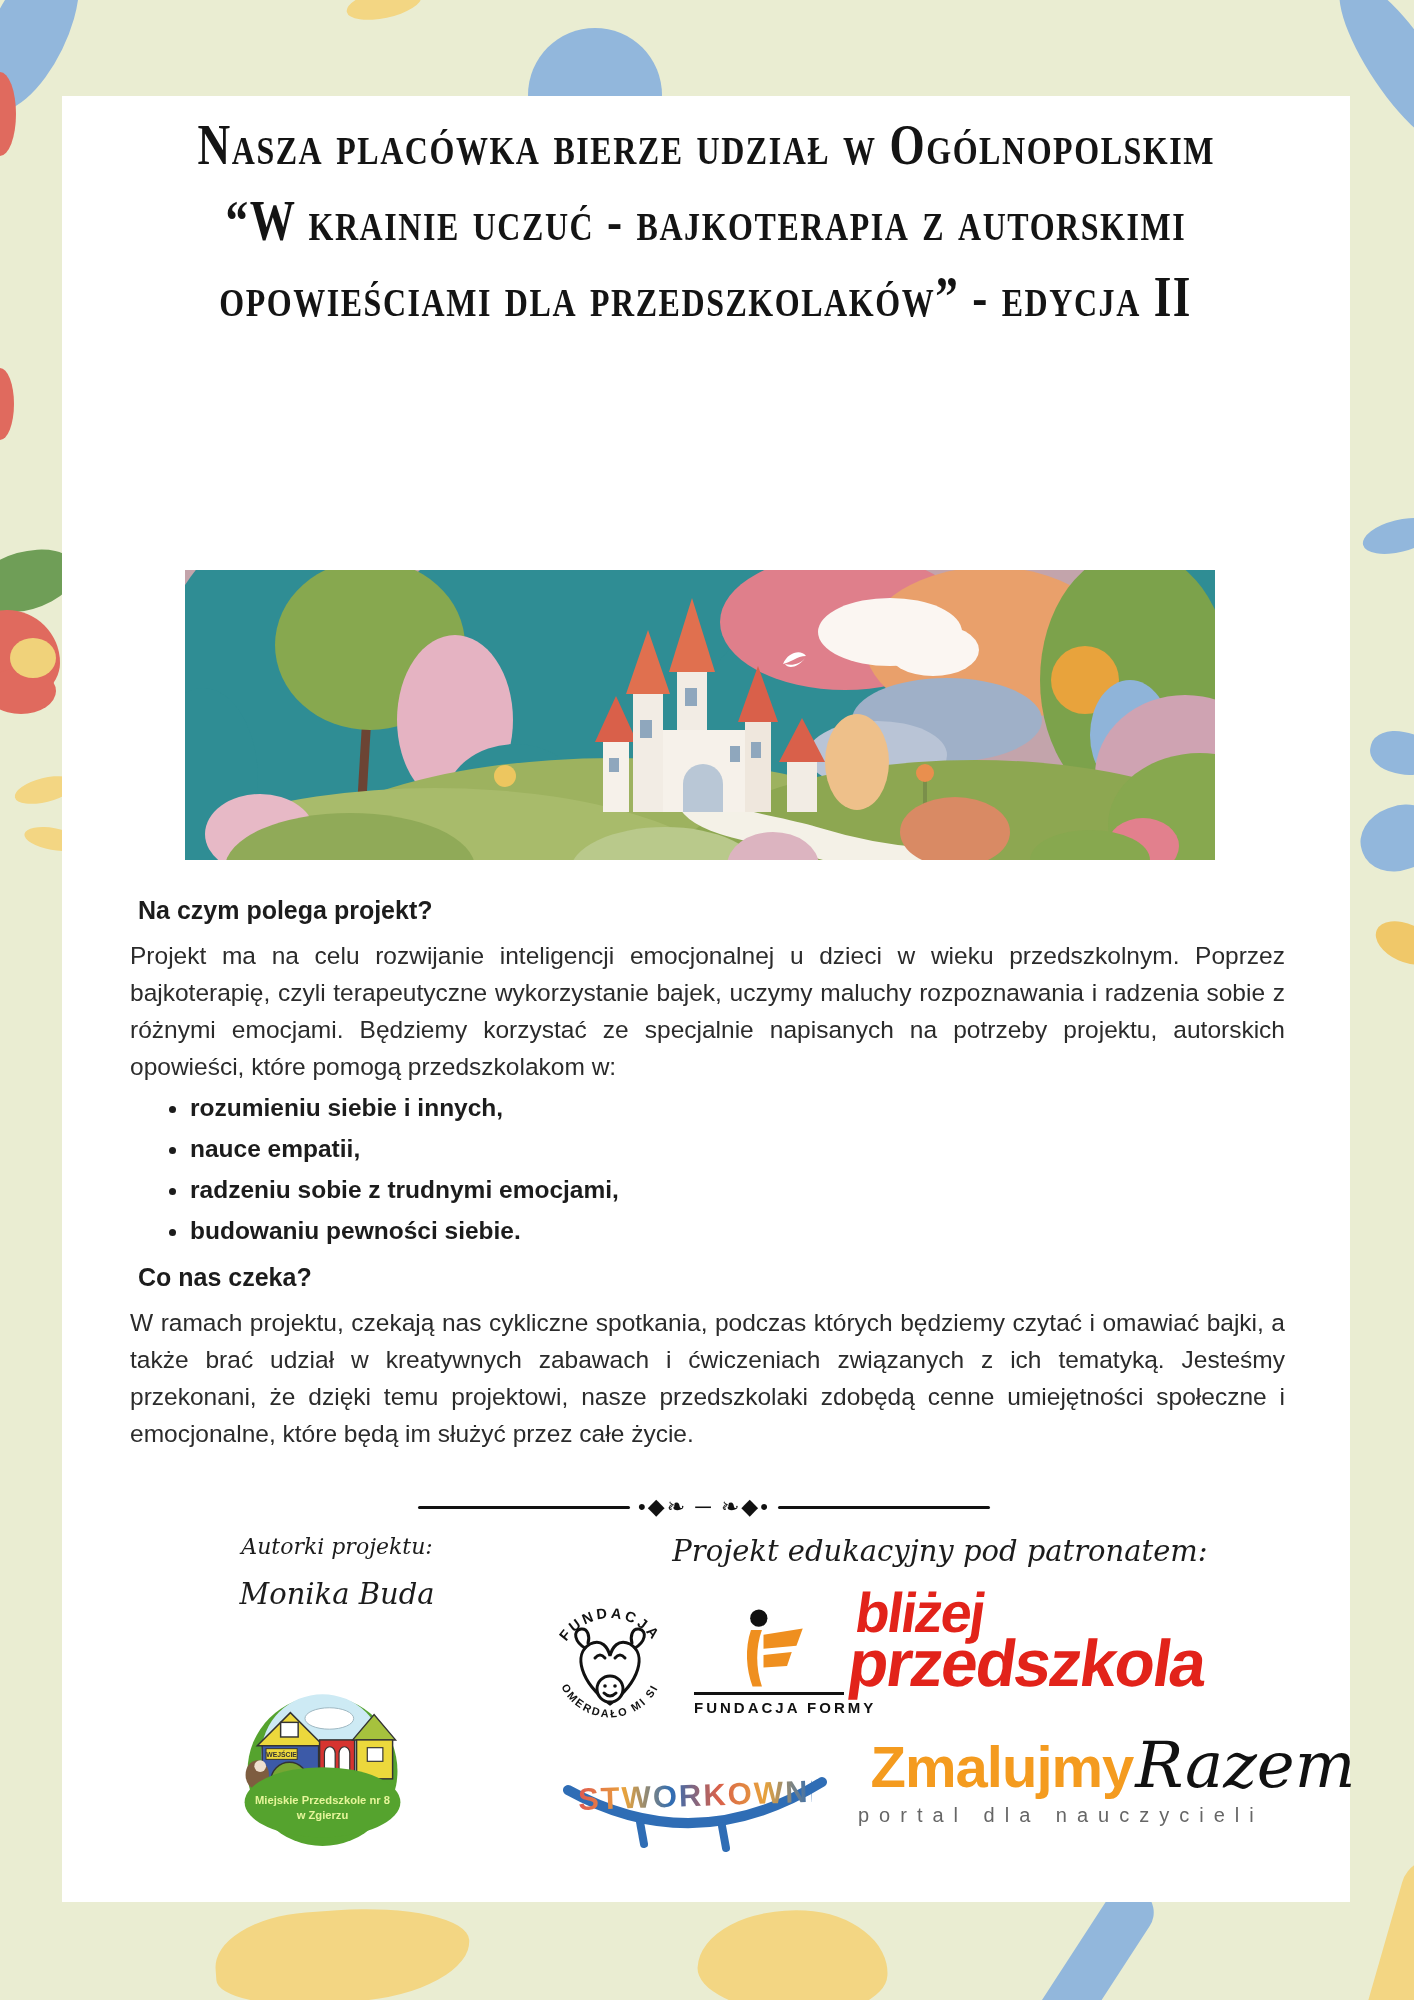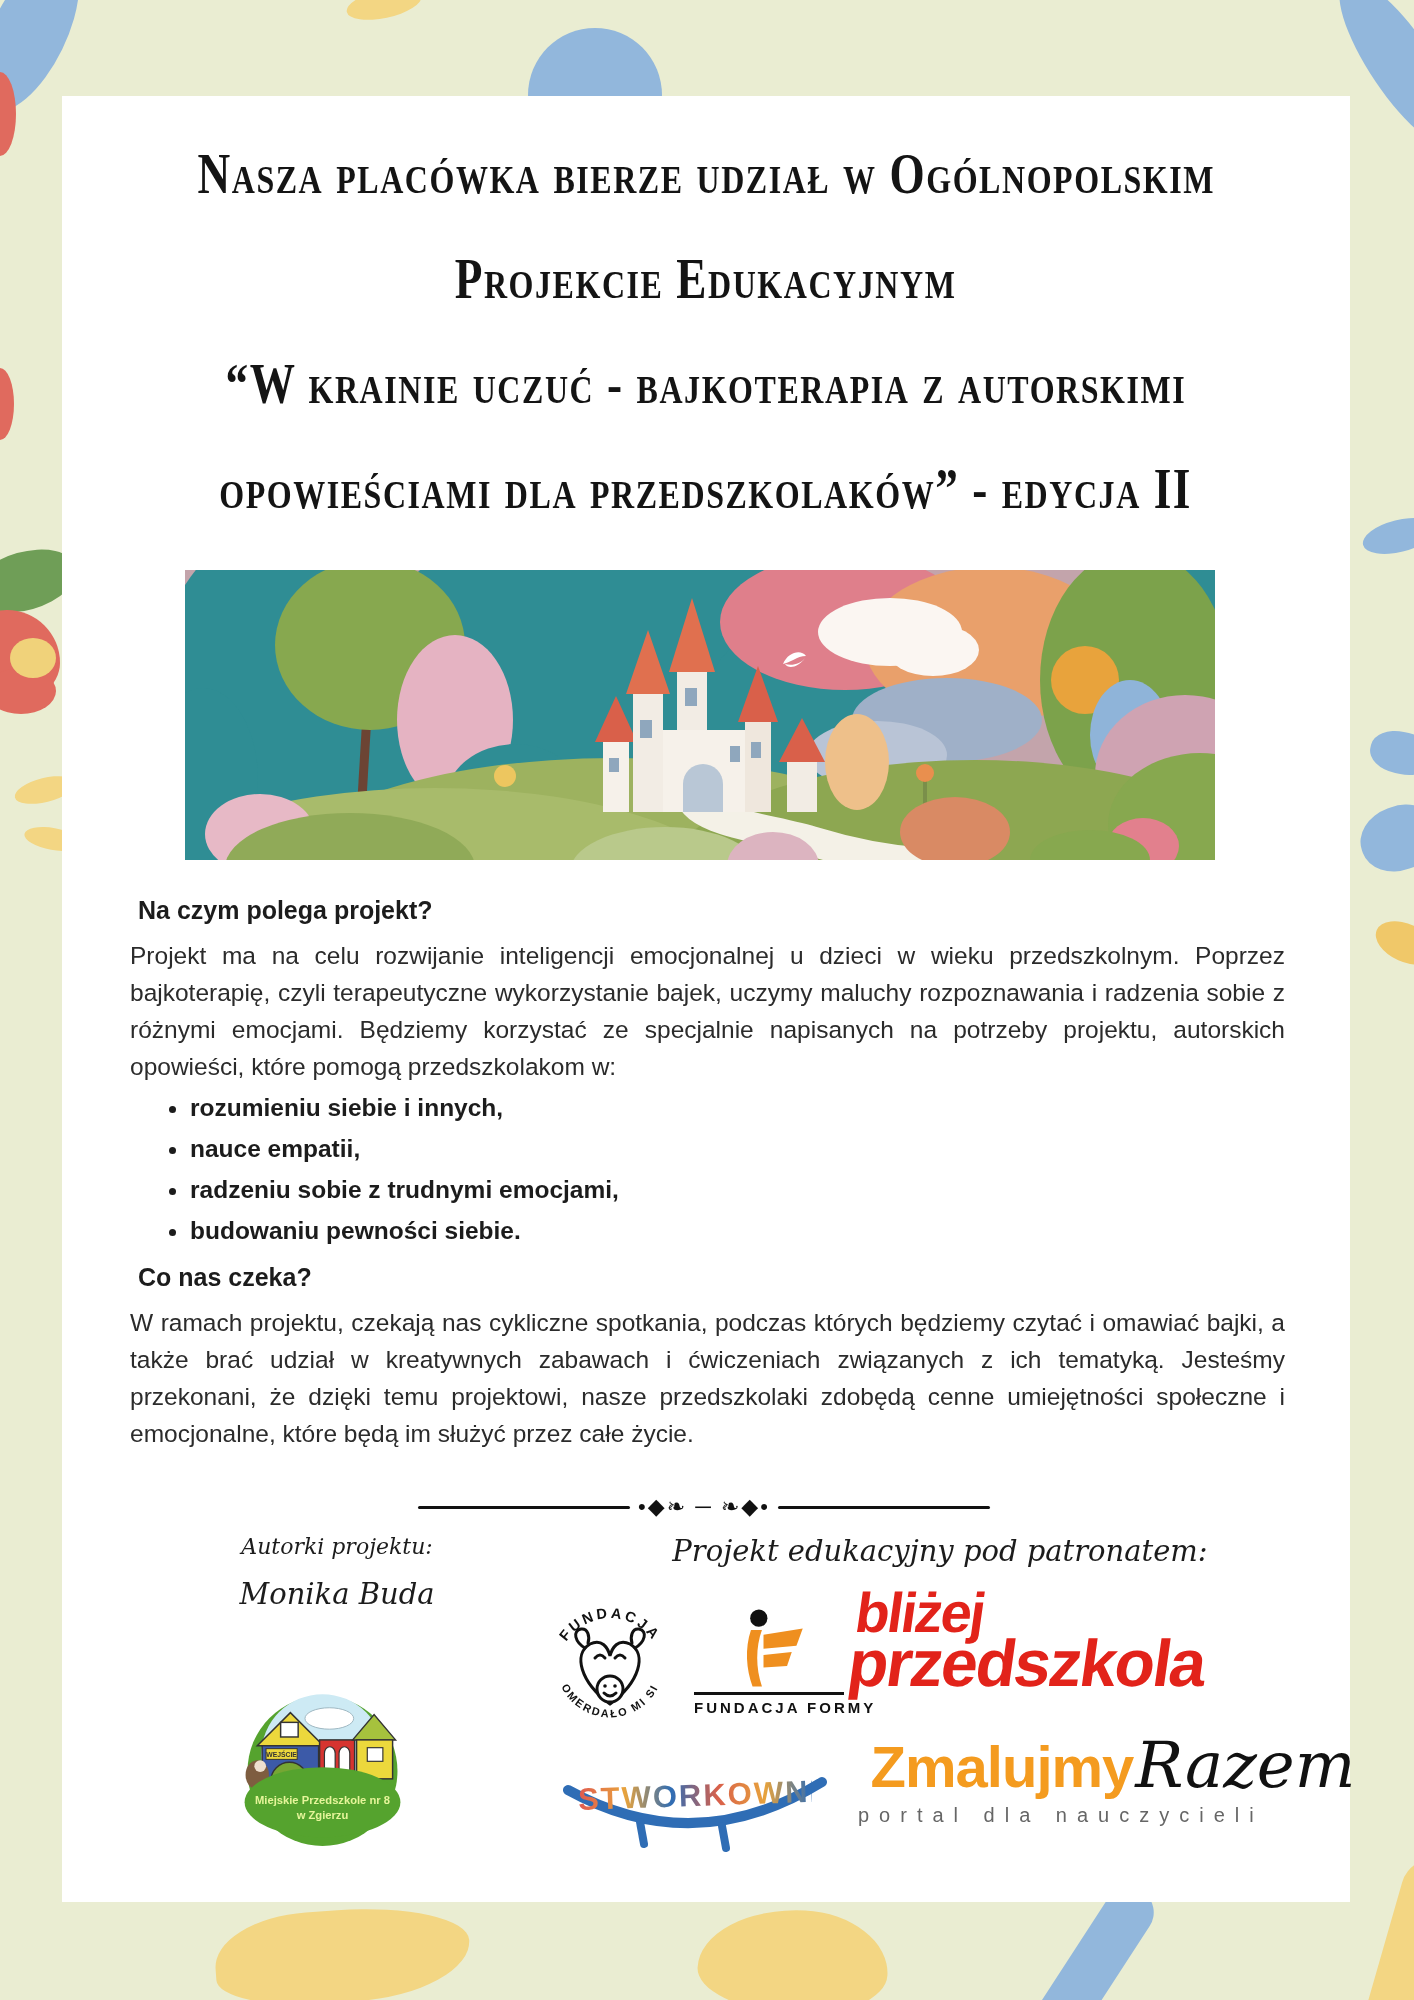--- a/index.html
+++ b/index.html
@@ -25,21 +25,21 @@
   .d-yellow-r1{right:-24px;top:924px;width:64px;height:38px;background:#f0c869;border-radius:50%;transform:rotate(24deg);}
   .d-byellow-1{left:215px;top:1910px;width:255px;height:92px;background:#f3d683;border-radius:42% 58% 52% 48%/62% 48% 66% 38%;transform:rotate(-4deg);}
   .d-byellow-2{left:698px;top:1910px;width:190px;height:104px;background:#f3d683;border-radius:55% 45% 48% 52%/60% 58% 42% 40%;transform:rotate(3deg);}
   .d-bblue{left:1052px;top:1872px;width:50px;height:240px;background:#92b7dc;border-radius:26px;transform:rotate(33deg);}
   .d-byellow-r{right:-28px;top:1856px;width:64px;height:230px;background:#f3d683;border-radius:32px;transform:rotate(16deg);}
   .d-sprout{left:352px;top:1843px;width:14px;height:16px;background:#3f8f2f;clip-path:polygon(50% 100%,0 0,50% 30%,100% 0);}
   
   .card{position:absolute;z-index:1;left:62px;top:96px;width:1288px;height:1806px;background:#ffffff;}
   
   .title{padding-top:10px;text-align:center;color:#141414;}
-  .tline{height:76px;display:flex;align-items:center;justify-content:center;white-space:nowrap;margin-top:29px;}
+  .tline{height:76px;display:flex;align-items:center;justify-content:center;white-space:nowrap;}
   .tline>span{display:inline-block;transform:scaleX(0.78);transform-origin:50% 50%;
     font-family:"Liberation Serif",serif;font-variant:small-caps;font-weight:700;font-size:58px;letter-spacing:2px;}
   .tline.tdate>span{font-size:64px;font-variant:normal;}
   
   .illus{position:absolute;left:123px;top:474px;width:1030px;height:290px;overflow:hidden;}
   
   .body-text{position:absolute;left:68px;top:788px;width:1155px;color:#2b2b2b;font-size:24.5px;line-height:37px;}
   .body-text h3{margin:8px;font-size:25px;line-height:37px;color:#1c1c1c;}
   .body-text p{margin:0 0 2px 0;text-align:justify;}
   .body-text ul{margin:2px 0 2px 0;padding-left:60px;}
@@ -102,23 +102,20 @@
   <div class="decor d-byellow-r"></div>
   <div class="decor d-sprout"></div>
 
   <div class="card">
 
     <div class="title">
       <div class="tline">
           <span>Nasza placówka bierze udział w Ogólnopolskim</span>
         </div>
       <div class="tline">
-          <span>Projekcie Edukacyjnym</span>
-        </div>
-      <div class="tline">
           <span>“W krainie uczuć - bajkoterapia z autorskimi</span>
         </div>
       <div class="tline">
           <span>opowieściami dla przedszkolaków” - edycja II</span>
         </div>
     </div>
 
     <div class="illus">
       <svg width="1030" height="290" viewBox="0 0 1030 290">
         <rect x="0" y="0" width="1030" height="290" fill="#c3a4ab"></rect>

